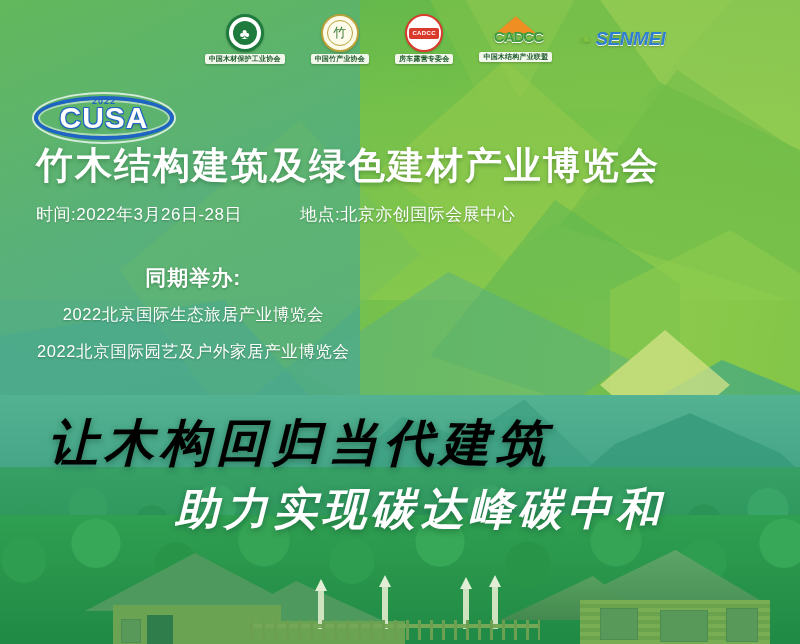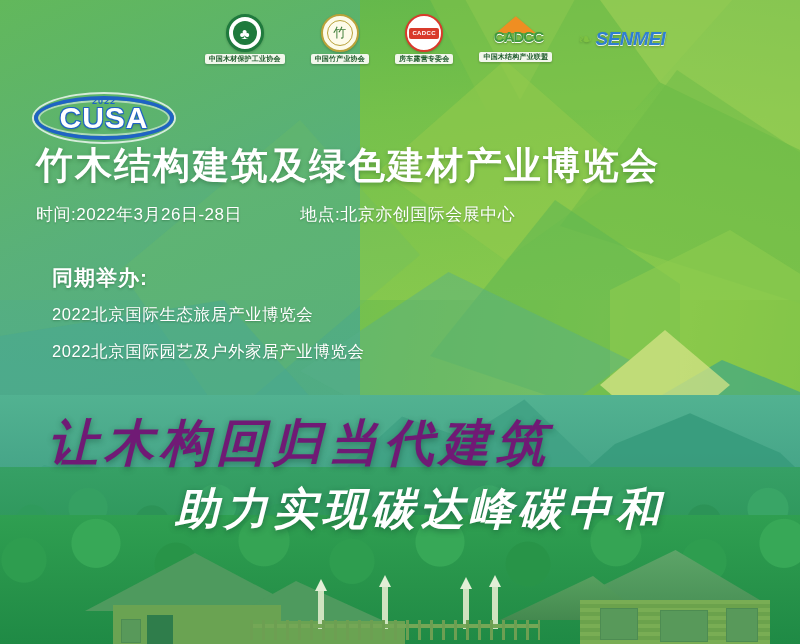--- a/index.html
+++ b/index.html
@@ -218,34 +218,34 @@
     font-size:37px;font-weight:bold;color:#ffffff;line-height:1.1;
     letter-spacing:2px;text-shadow:0 2px 4px rgba(20,70,30,.35);white-space:nowrap;
   }
 
   .meta-row{
     position:absolute;left:36px;top:203px;width:720px;
     display:flex;gap:58px;color:#ffffff;font-size:17px;letter-spacing:.5px;
     text-shadow:0 1px 2px rgba(20,70,30,.35);
   }
 
-  .concurrent{position:absolute;left:52px;top:264px;}
+  .concurrent{position:absolute;left:37px;top:264px;text-align:center;}
   .concurrent-title{
     font-size:21px;font-weight:bold;color:#ffffff;letter-spacing:1px;
     text-shadow:0 1px 3px rgba(20,70,30,.4);margin-bottom:12px;
   }
   .concurrent-item{
     font-size:16.5px;color:#ffffff;letter-spacing:.6px;margin-bottom:15px;
     text-shadow:0 1px 2px rgba(20,70,30,.35);
   }
 
   .slogan1{
     position:absolute;left:48px;top:418px;
     font-family:"DejaVu Serif","Liberation Serif",serif;
-    font-size:50px;font-weight:bold;font-style:italic;color:#701a75;
+    font-size:50px;font-weight:bold;font-style:italic;color:#000000;
     letter-spacing:6px;line-height:1;
     text-shadow:0 2px 6px rgba(10,60,40,.45);
   }
   .slogan2{
     position:absolute;left:175px;top:487px;
     font-family:"DejaVu Serif","Liberation Serif",serif;
     font-size:44px;font-weight:bold;font-style:italic;color:#ffffff;
     letter-spacing:5px;line-height:1;
     text-shadow:0 2px 6px rgba(10,60,40,.45);
   }

